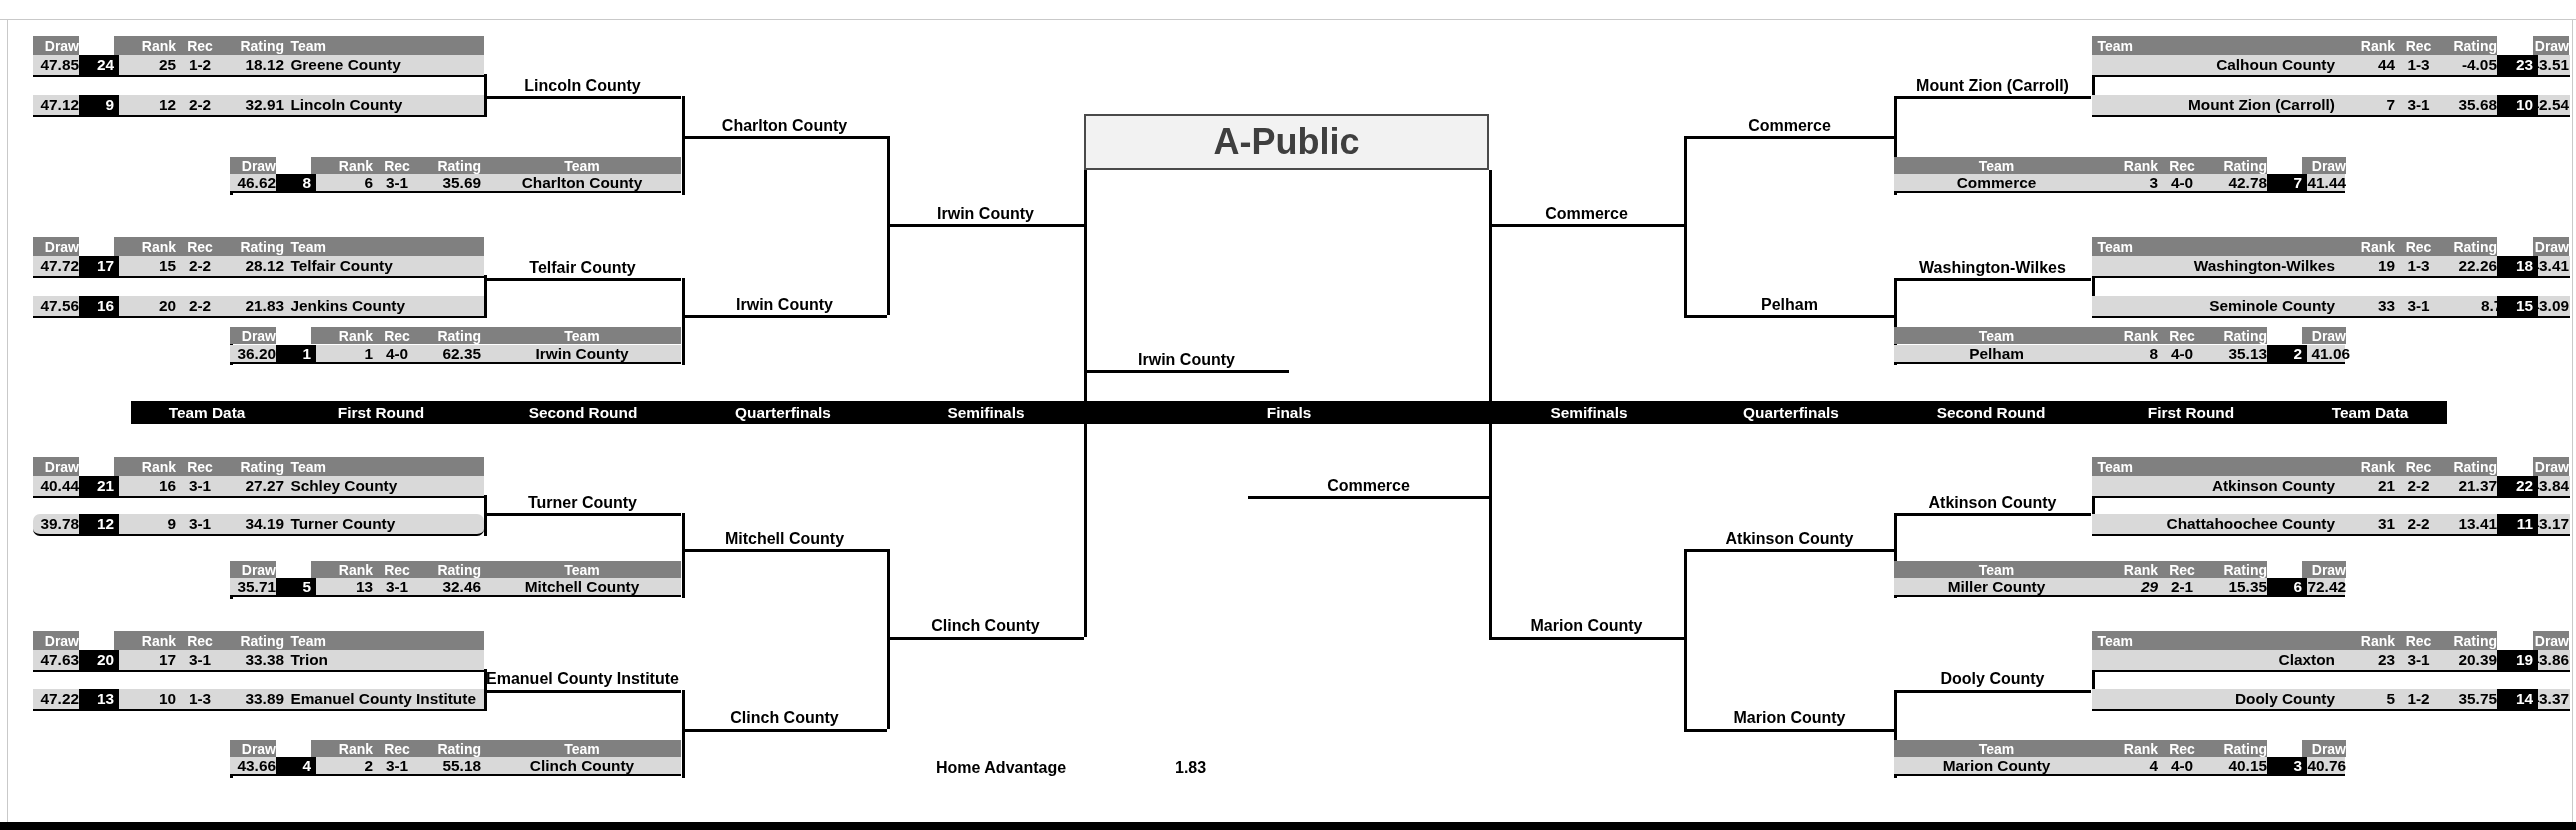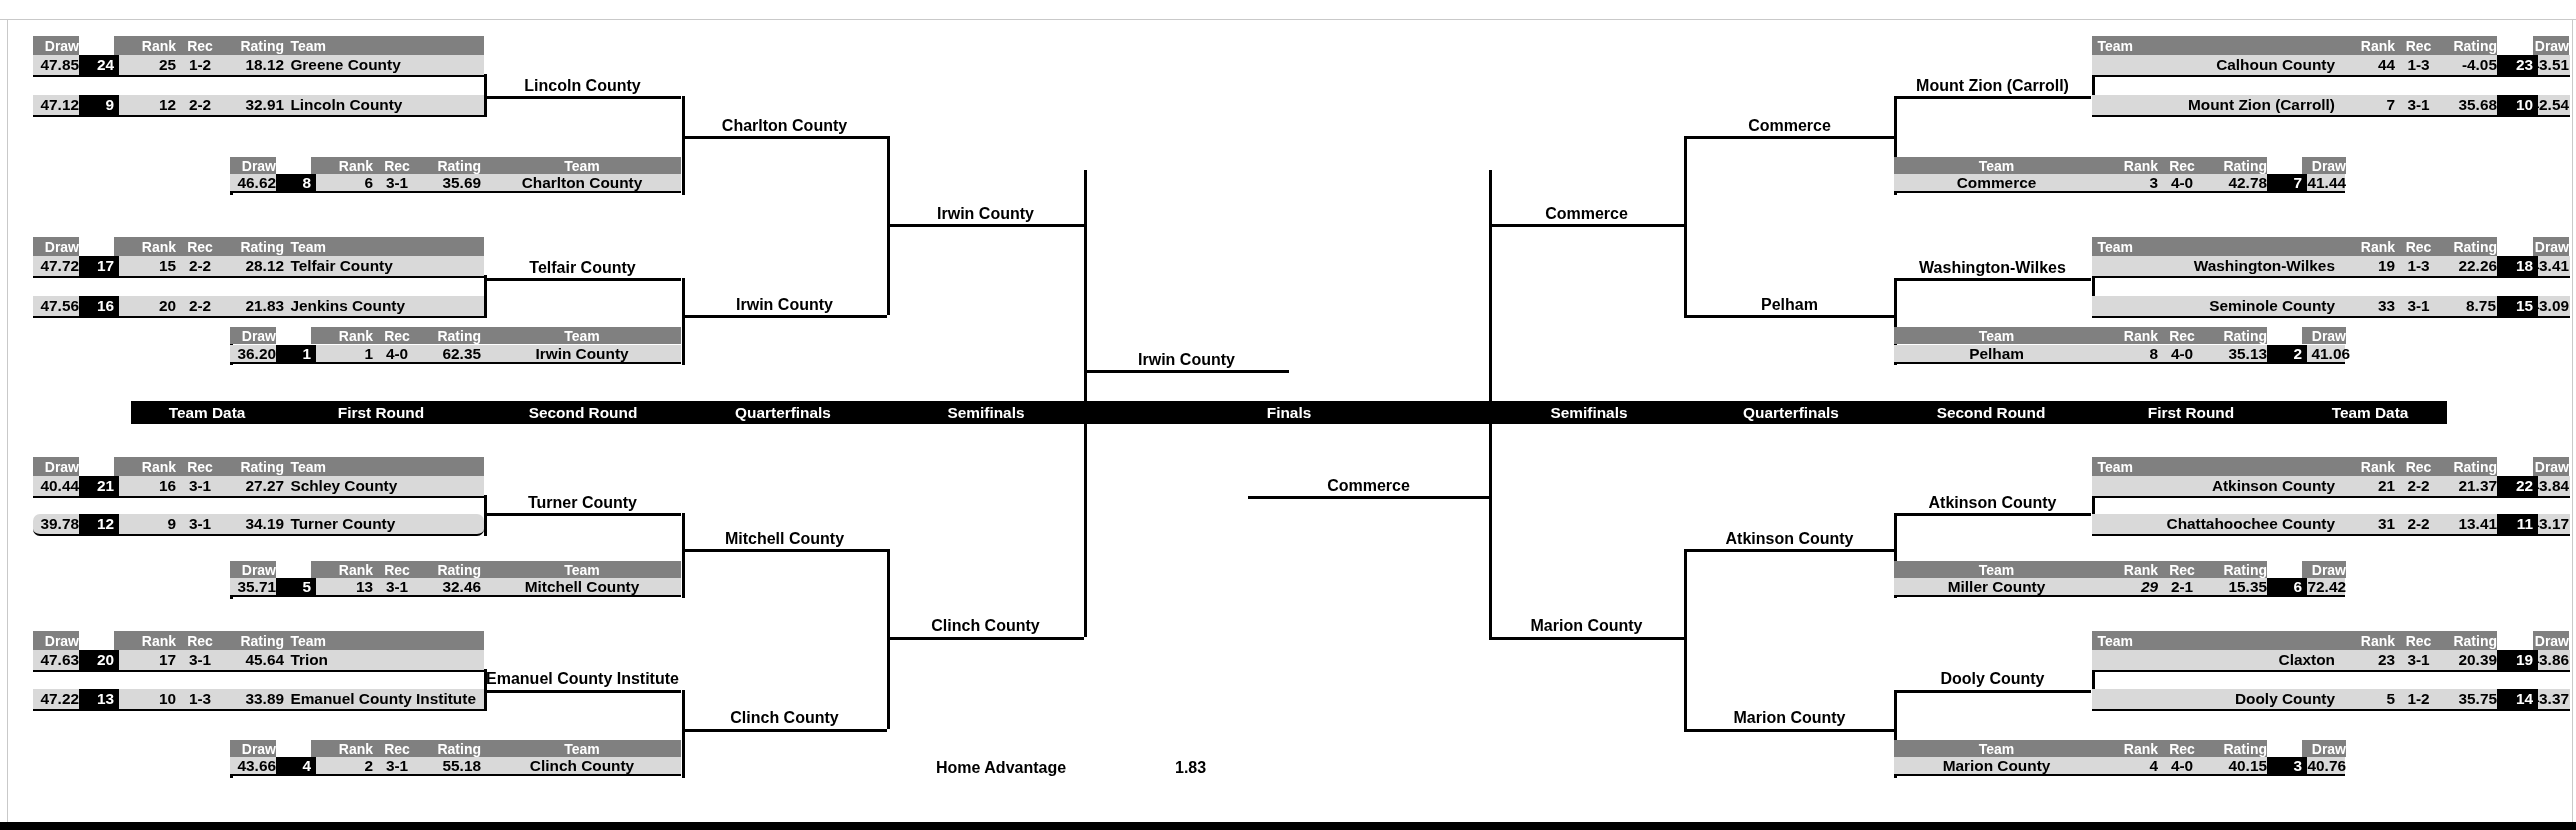--- a/index.html
+++ b/index.html
@@ -44,20 +44,23 @@
 </head>
 <body>
 
 <div id="stage">
 
   <div class="edge" style="left:0;top:19px;width:2576px;height:1.3px;"></div>
   <div class="edge" style="left:6.7px;top:19px;width:1.3px;height:804px;"></div>
   <div class="edge" style="left:2572px;top:19px;width:1.3px;height:804px;"></div>
   <div class="abs" style="left:0;top:822px;width:2576px;height:8px;background:#000;"></div>
 
+  <div id="title-box">
+    <span>A-Public</span>
+  </div>
 
 
   <div id="round-bar">
       <div class="round-label" style="left: 76px;">Team Data</div>
       <div class="round-label" style="left: 250px;">First Round</div>
       <div class="round-label" style="left: 452px;">Second Round</div>
       <div class="round-label" style="left: 652px;">Quarterfinals</div>
       <div class="round-label" style="left: 855px;">Semifinals</div>
       <div class="round-label" style="left: 1158px;">Finals</div>
       <div class="round-label" style="left: 1458px;">Semifinals</div>
@@ -274,21 +277,21 @@
           <div class="hdr-cell al-r" style="left: 81px; width: 62px;">Rank</div>
           <div class="hdr-cell al-c" style="left: 143px; width: 48px;">Rec</div>
           <div class="hdr-cell al-r" style="left: 191px; width: 60px;">Rating</div>
           <div class="hdr-cell al-l" style="left: 252px; width: 200px;">Team</div>
         </div>
         <div class="t-row" style="left: 0px; top: 650px; width: 451px; height: 19.5px;">
           <div class="t-cell al-r" style="left: 0px; width: 46px;">47.63</div>
           <div class="t-cell al-r seed-cell" style="left: 46px; width: 35px;">20</div>
           <div class="t-cell al-r" style="left: 81px; width: 62px;">17</div>
           <div class="t-cell al-c" style="left: 143px; width: 48px;">3-1</div>
-          <div class="t-cell al-r" style="left: 191px; width: 60px;">45.64</div>
+          <div class="t-cell al-r" style="left: 191px; width: 60px;">33.38</div>
           <div class="t-cell al-l" style="left: 252px; width: 200px;">Trion</div>
         </div>
         <div class="t-row" style="left: 0px; top: 689px; width: 451px; height: 19.5px;">
           <div class="t-cell al-r" style="left: 0px; width: 46px;">47.22</div>
           <div class="t-cell al-r seed-cell" style="left: 46px; width: 35px;">13</div>
           <div class="t-cell al-r" style="left: 81px; width: 62px;">10</div>
           <div class="t-cell al-c" style="left: 143px; width: 48px;">1-3</div>
           <div class="t-cell al-r" style="left: 191px; width: 60px;">33.89</div>
           <div class="t-cell al-l" style="left: 252px; width: 200px;">Emanuel County Institute</div>
         </div>
@@ -378,21 +381,21 @@
           <div class="t-cell al-r" style="left: 243px; width: 60px;">19</div>
           <div class="t-cell al-c" style="left: 303px; width: 47px;">1-3</div>
           <div class="t-cell al-r" style="left: 350px; width: 55px;">22.26</div>
           <div class="t-cell al-r" style="left: 0px; width: 243px;">Washington-Wilkes</div>
         </div>
         <div class="t-row" style="left: 0px; top: 296px; width: 478px; height: 19.5px;">
           <div class="t-cell al-r" style="left: 441px; width: 36px;">43.09</div>
           <div class="t-cell al-r seed-cell" style="left: 405px; width: 36px;">15</div>
           <div class="t-cell al-r" style="left: 243px; width: 60px;">33</div>
           <div class="t-cell al-c" style="left: 303px; width: 47px;">3-1</div>
-          <div class="t-cell al-r" style="left: 349px; width: 55px;">8.75</div>
+          <div class="t-cell al-r" style="left: 364px; width: 55px;">8.75</div>
           <div class="t-cell al-r" style="left: 0px; width: 243px;">Seminole County</div>
         </div>
       </div>
       <div class="abs" style="left: 1894px; top: 0px; width: 451px;">
         <div class="tbl-hdr" style="left: 0px; top: 327px; width: 451px; height: 17.4px;">
           <div class="hdr-seg" style="left: 0px; width: 373px;"></div>
           <div class="hdr-gap" style="left: 373px; width: 35px;"></div>
           <div class="hdr-seg" style="left: 408px; width: 44px;"></div>
           <div class="hdr-cell al-r" style="left: 408px; width: 44px;">Draw</div>
           <div class="hdr-cell al-r" style="left: 205px; width: 59px;">Rank</div>

